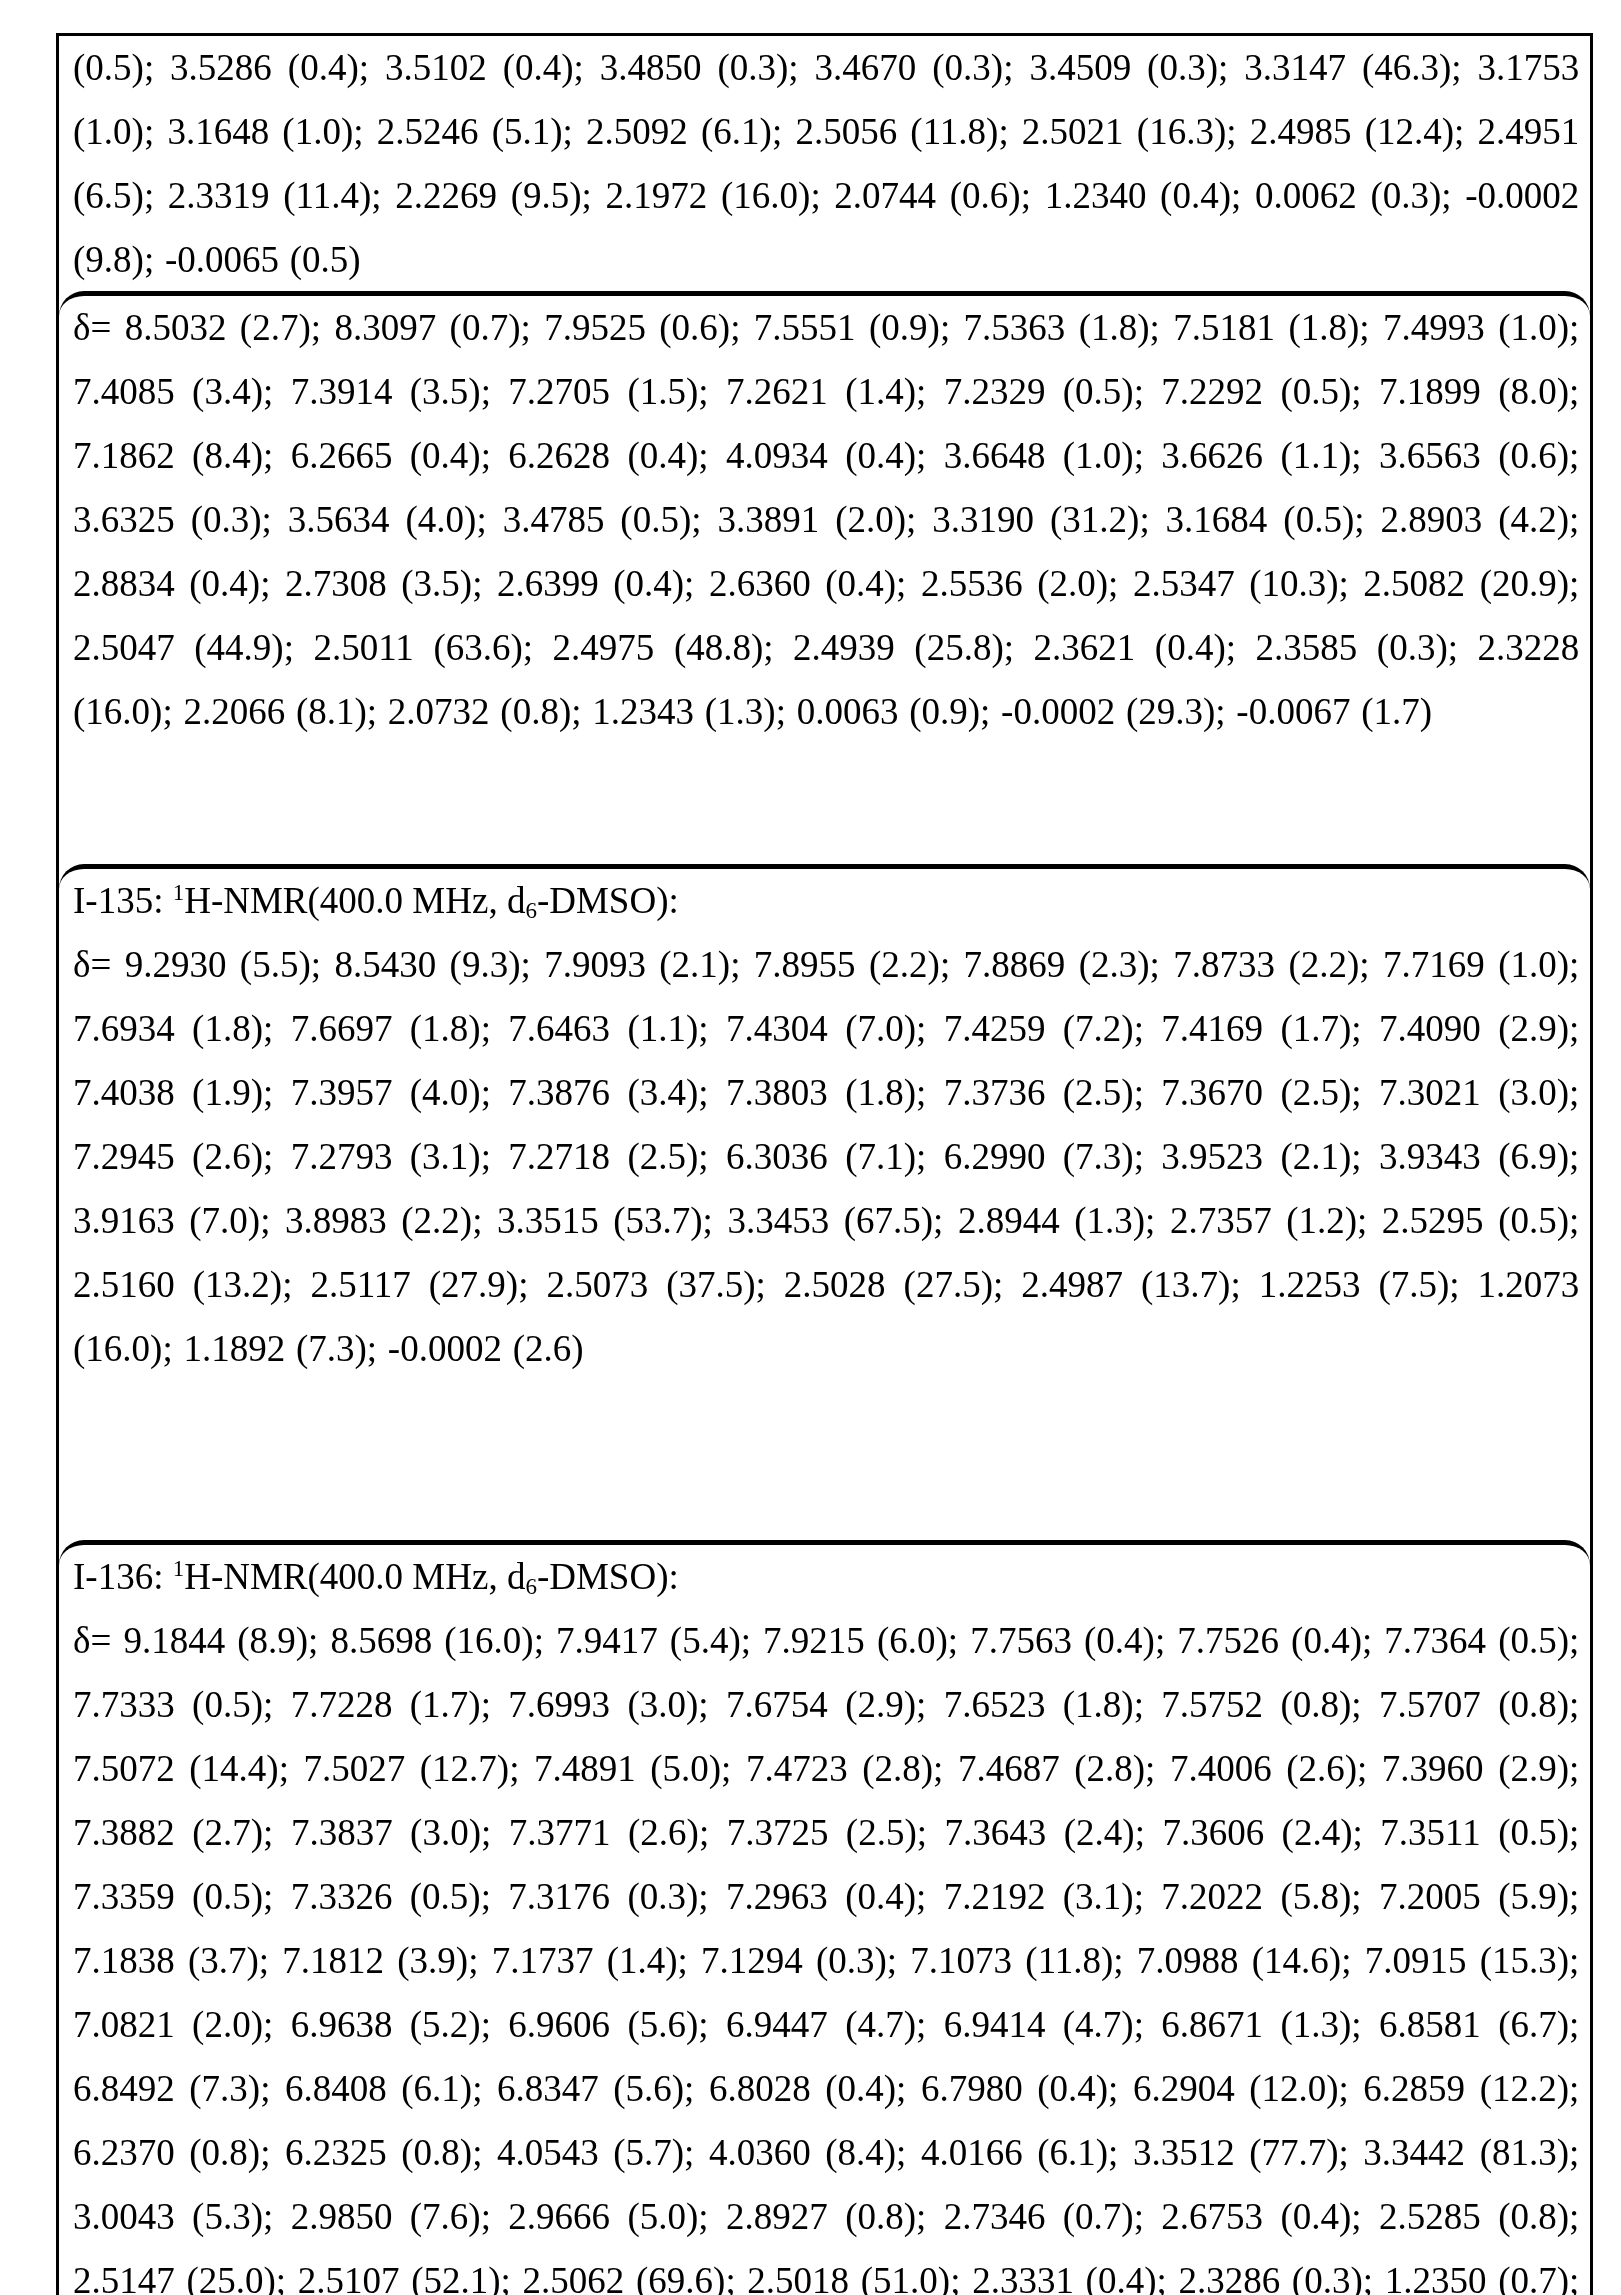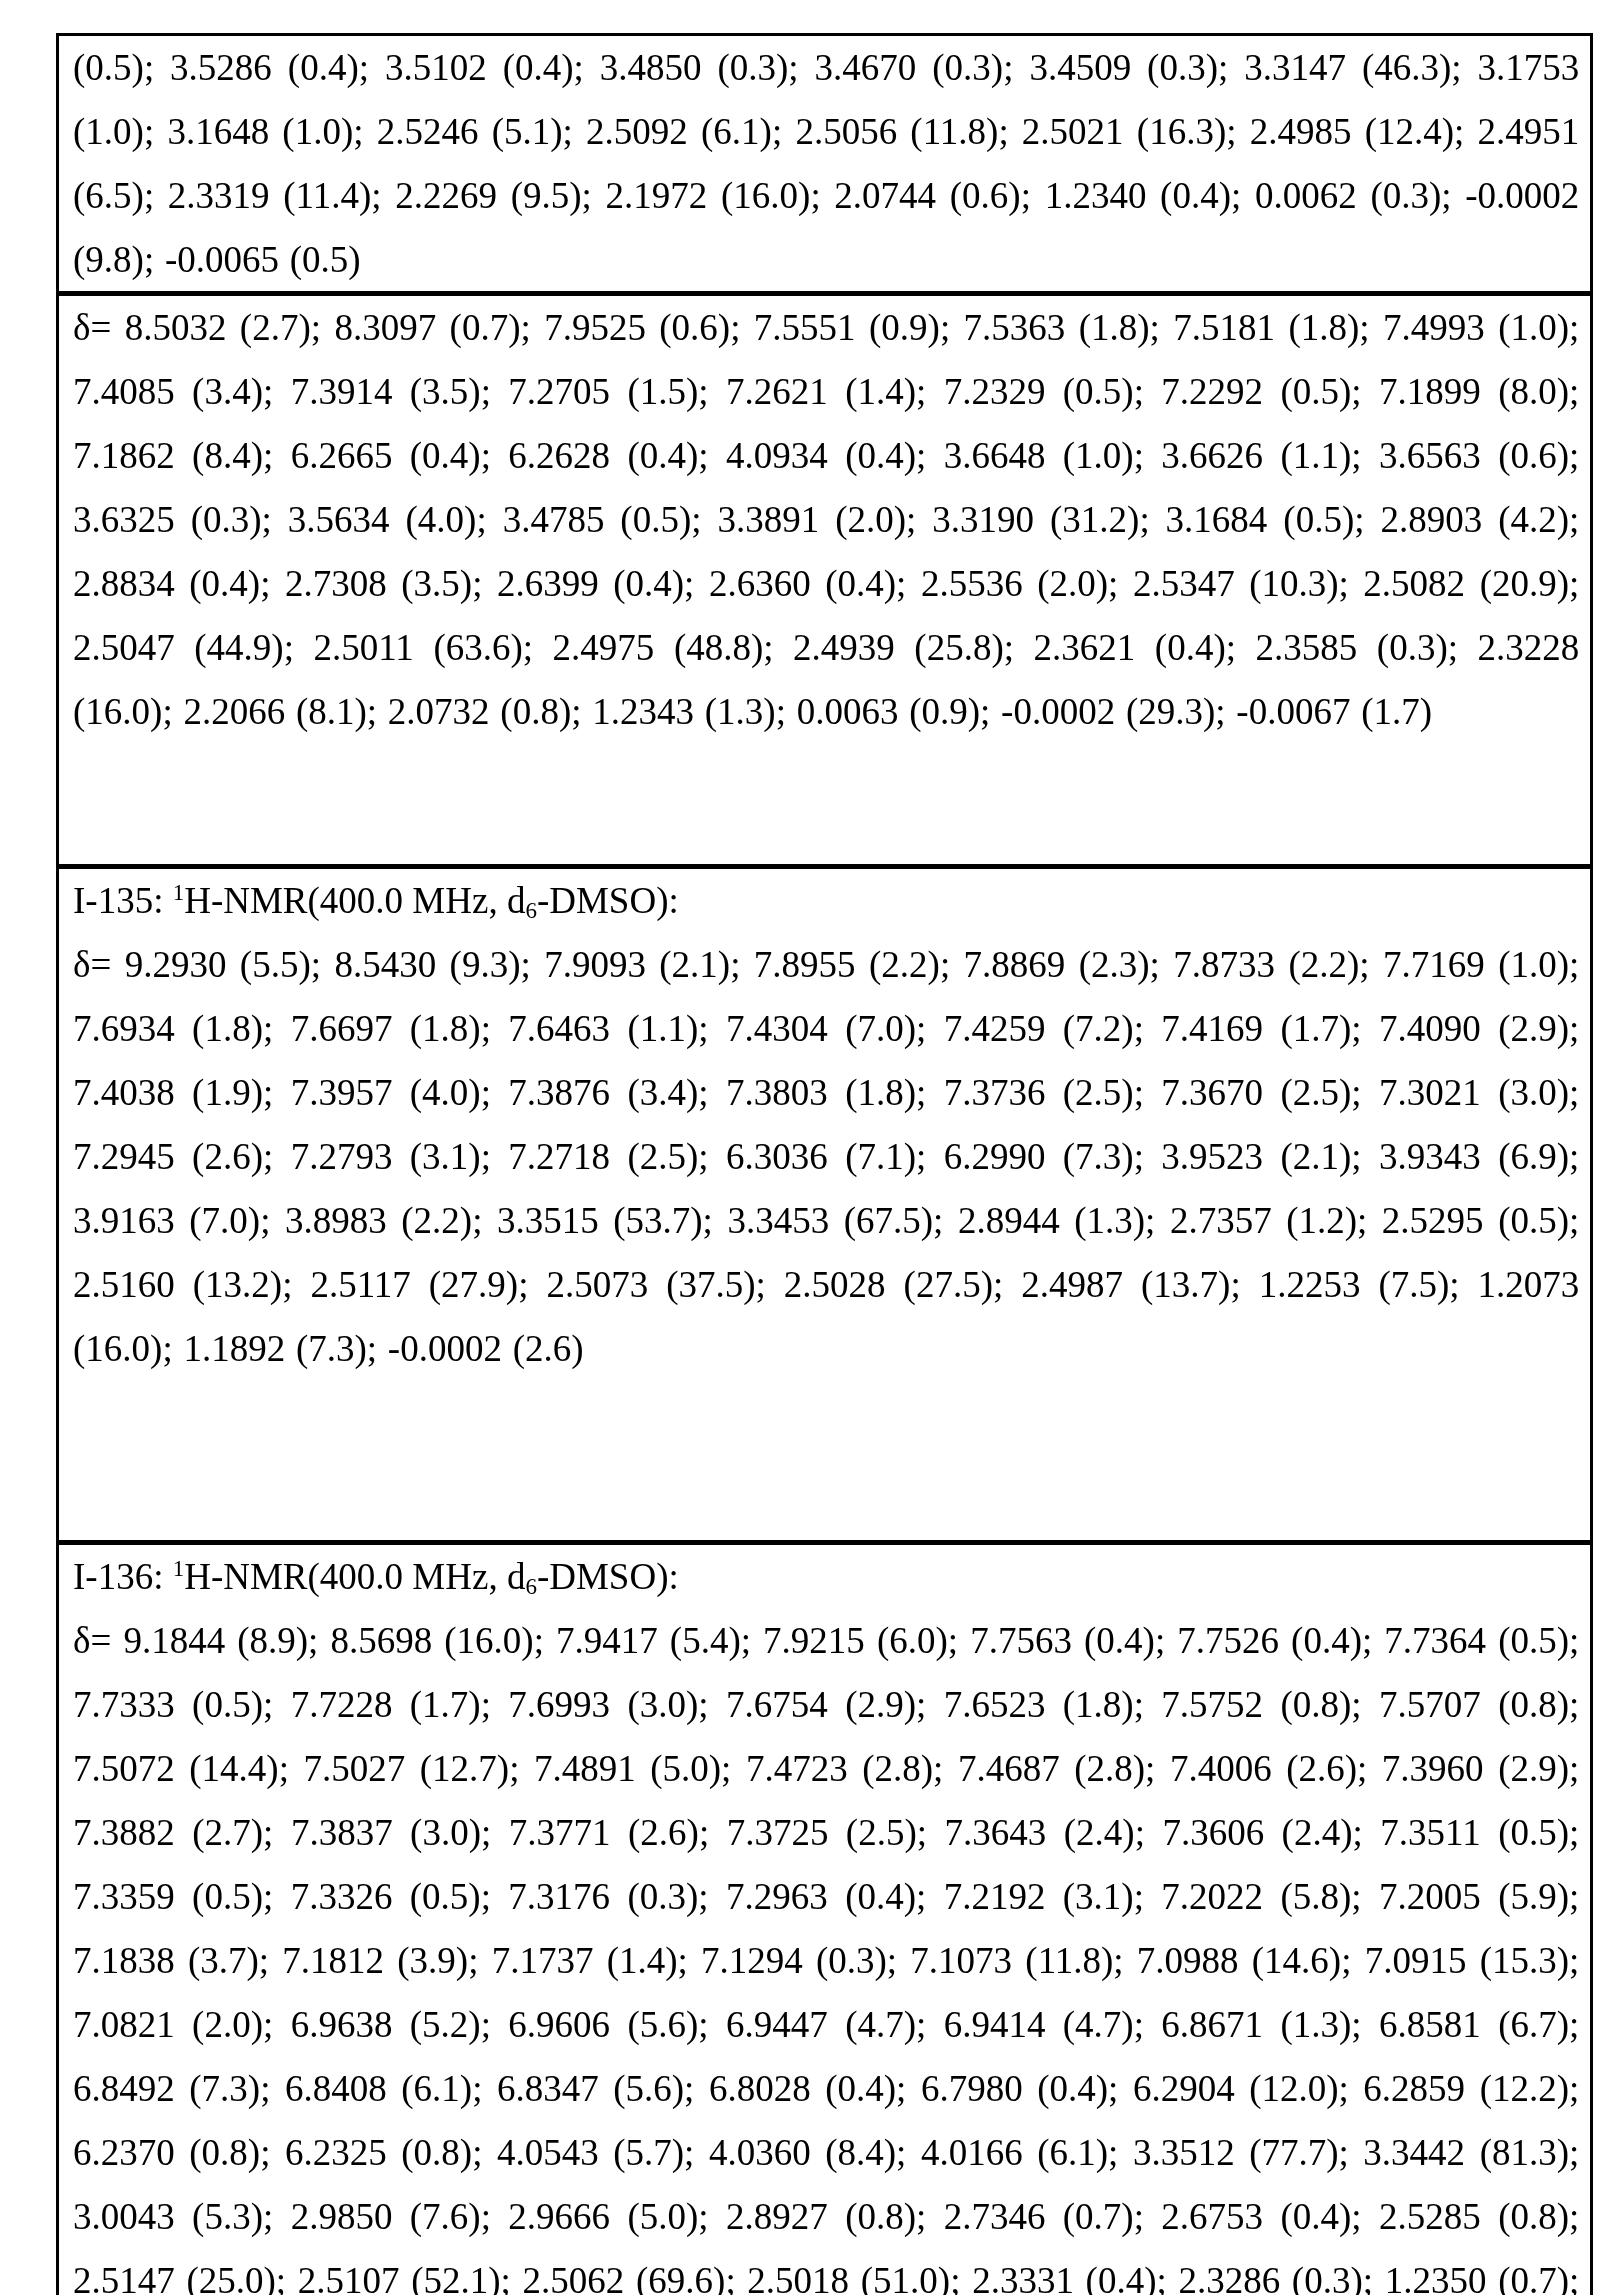--- a/index.html
+++ b/index.html
@@ -22,20 +22,21 @@
     top: 33px;
     width: 1537px;
     box-sizing: border-box;
     border: 3.8px solid #000000;
     background: #ffffff;
   }
   .row {
     box-sizing: border-box;
     padding: 0 10.7px 0 14px;
     overflow: hidden;
+    border-radius: 25px;
   }
   .row + .row {
     border-top: 5.4px solid #000000;
   }
   .h-cont { height: 255px; }
   .h-i134 { height: 573px; }
   .h-i135 { height: 653px; }
   .h-i136 { height: 828px; margin-top: 23px; }
   .h-i137 { height: 64px; padding-left: 20px; }
   .peaks {

